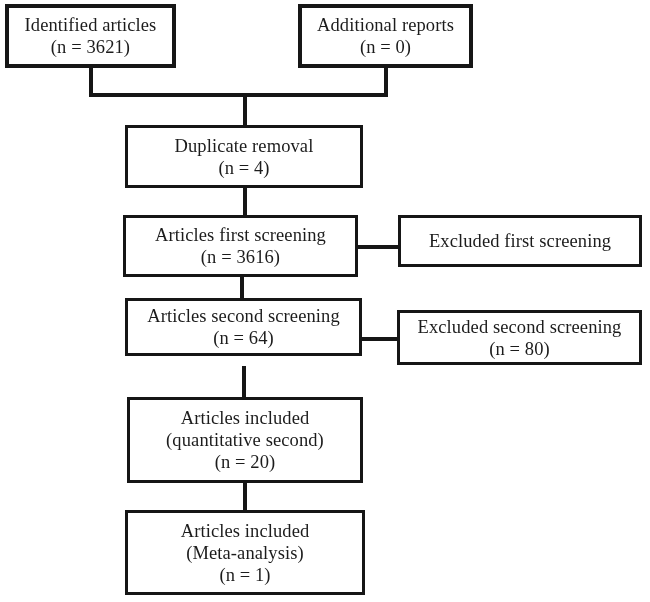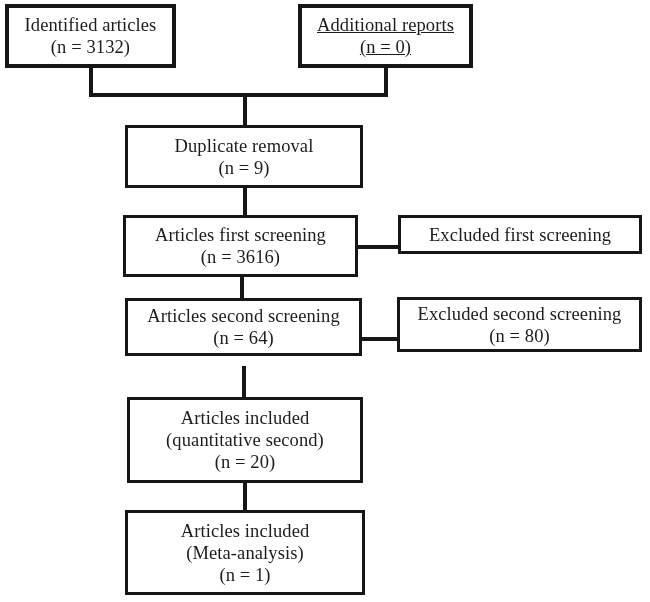--- a/index.html
+++ b/index.html
@@ -34,26 +34,26 @@
     text-align:center;
     font-size:18.5px;
     line-height:22px;
     letter-spacing:0.1px;
   }
   .box .bl{display:block;white-space:nowrap;}
   .line{position:absolute;background:var(--ink);}
 
   
   .b-identified       {left:5;  left:5px;   top:4px;   width:171px; height:64px; border-width:4px;}
-  .b-additional       {left:298px; top:4px;   width:175px; height:64px; border-width:4px;text-decoration:underline;}
+  .b-additional       {left:298px; top:4px;   width:175px; height:64px; border-width:4px;}
   .b-duplicate        {left:125px; top:125px; width:238px; height:63px;}
   .b-first            {left:123px; top:215px; width:235px; height:62px;text-align:right;}
-  .b-excluded-first   {left:398px; top:215px; width:244px; height:39px;}
+  .b-excluded-first   {left:398px; top:215px; width:244px; height:52px;}
   .b-second           {left:125px; top:298px; width:237px; height:58px;}
-  .b-excluded-second  {left:397px; top:297px; width:245px; height:55px;}
+  .b-excluded-second  {left:397px; top:310px; width:245px; height:55px;}
   .b-quant            {left:127px; top:397px; width:236px; height:86px;}
   .b-meta             {left:125px; top:510px; width:240px; height:85px;}
 
   
   .l-v-identified     {left:89px;  top:66px;  width:4px;  height:31px;}
   .l-v-additional     {left:384px; top:66px;  width:4px;  height:31px;}
   .l-h-merge          {left:89px;  top:93px;  width:299px; height:4px;}
   .l-v-merge-drop     {left:243px; top:95px;  width:4px;  height:32px;}
   .l-v-dup-first      {left:243px; top:186px; width:4px;  height:31px;}
   .l-h-first-excl     {left:356px; top:245px; width:44px; height:4px;}
@@ -62,36 +62,36 @@
   .l-v-second-quant   {left:242px; top:366px; width:4px;  height:33px;}
   .l-v-quant-meta     {left:243px; top:481px; width:4px;  height:31px;}
 </style>
 </head>
 <body>
 
 <div class="canvas">
 
   <div class="box b-identified">
     <span class="bl">Identified articles</span>
-    <span class="bl">(n = 3132)</span>
+    <span class="bl">(n = 3621)</span>
   </div>
 
   <div class="box b-additional">
     <span class="bl">Additional reports</span>
     <span class="bl">(n = 0)</span>
   </div>
 
   <div class="line l-v-identified"></div>
   <div class="line l-v-additional"></div>
   <div class="line l-h-merge"></div>
   <div class="line l-v-merge-drop"></div>
 
   <div class="box b-duplicate">
     <span class="bl">Duplicate removal</span>
-    <span class="bl">(n = 9)</span>
+    <span class="bl">(n = 4)</span>
   </div>
 
   <div class="line l-v-dup-first"></div>
 
   <div class="box b-first">
     <span class="bl">Articles first screening</span>
     <span class="bl">(n = 3616)</span>
   </div>
 
   <div class="line l-h-first-excl"></div>

